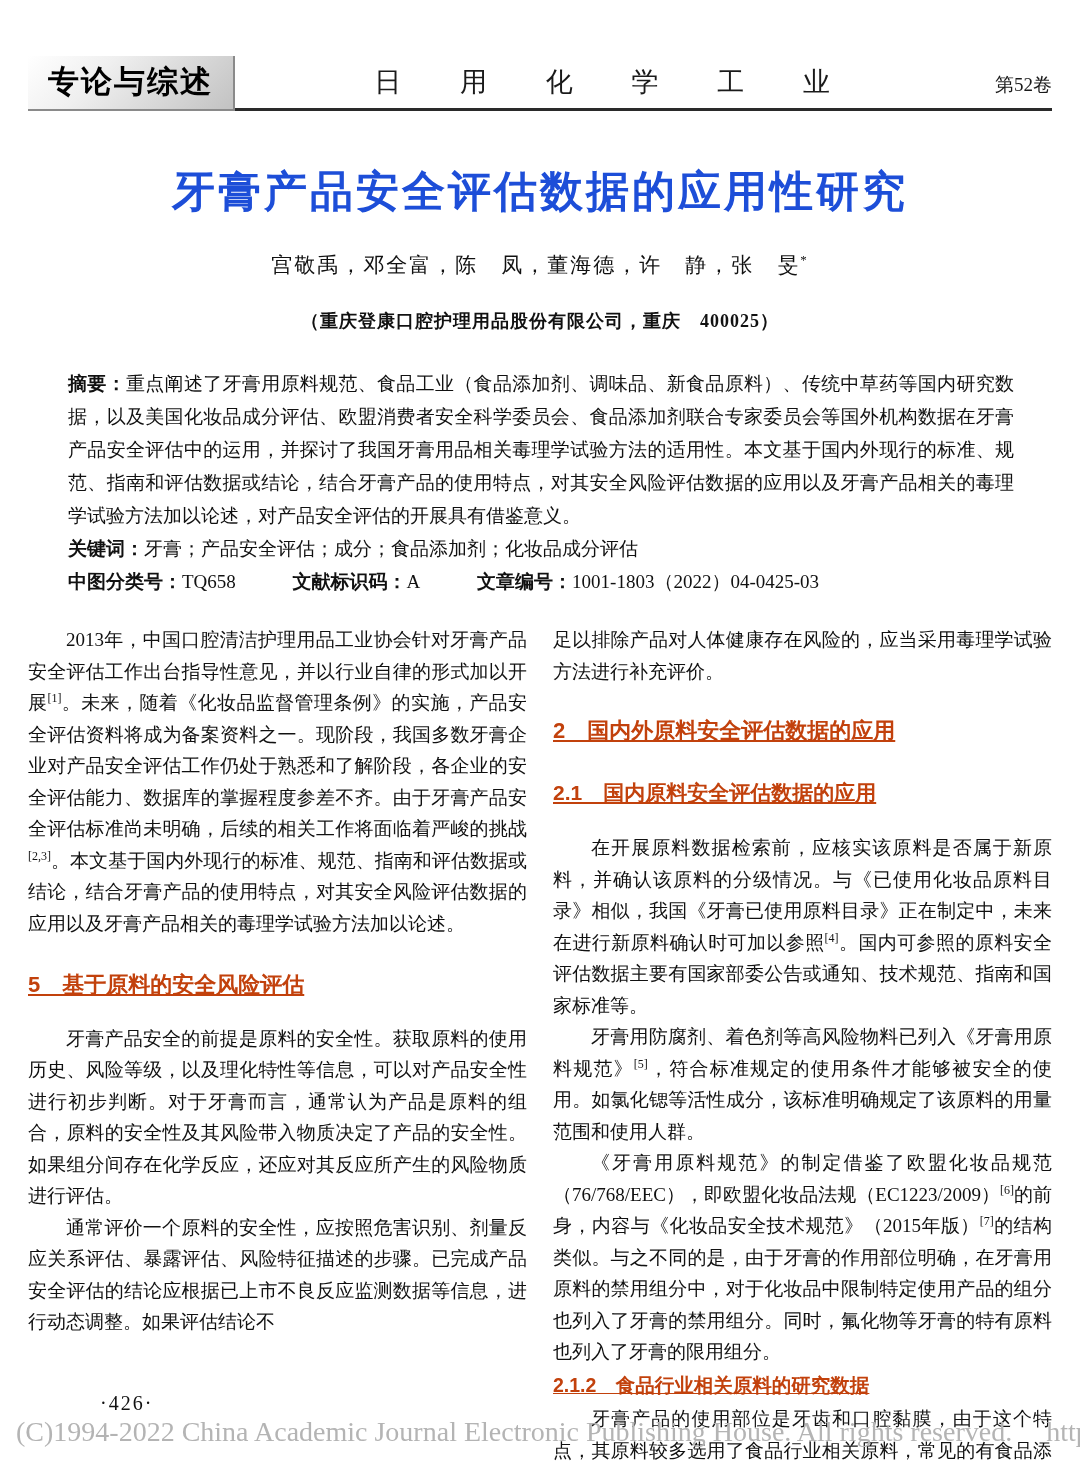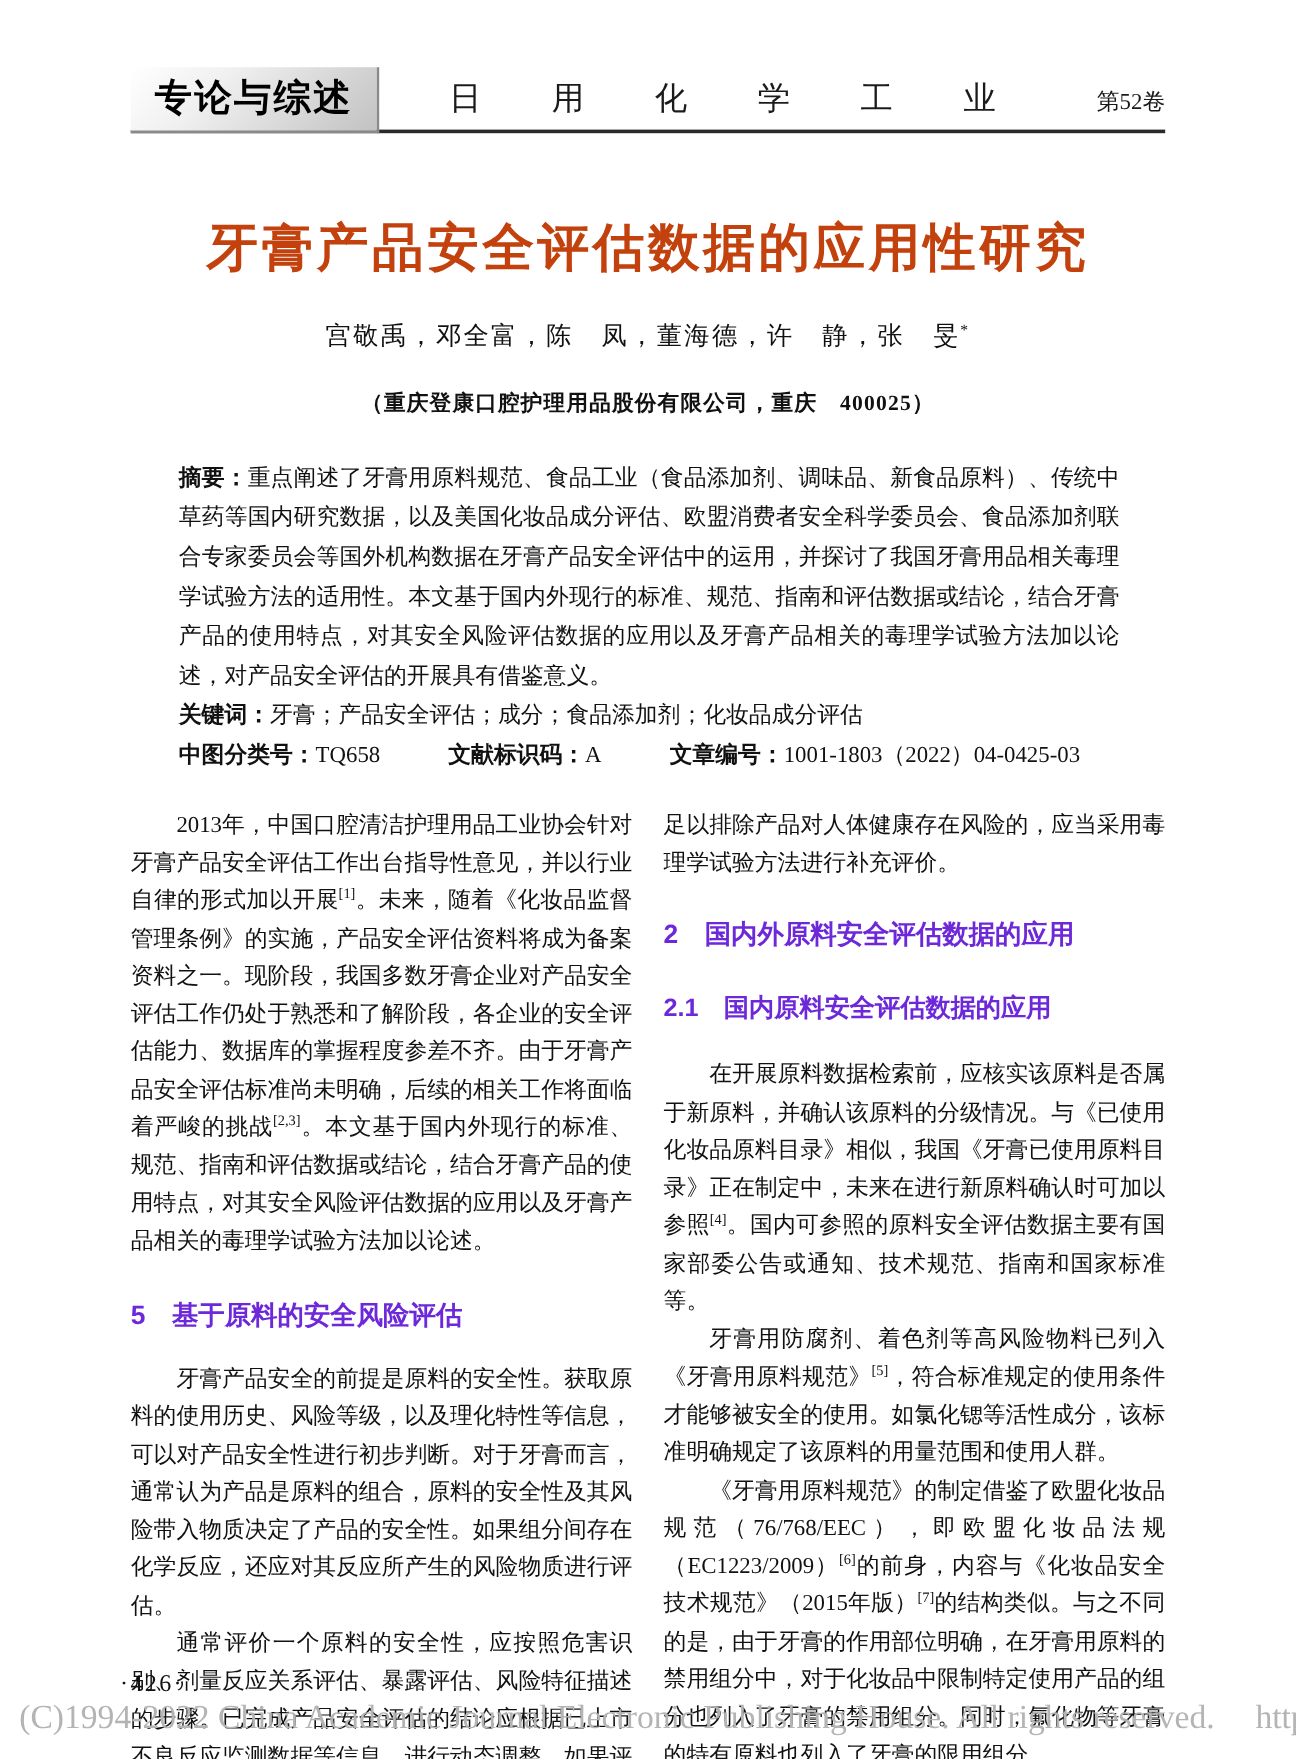--- a/index.html
+++ b/index.html
@@ -1,53 +1,53 @@
 <!DOCTYPE html>
 <html lang="zh"><head>
 <meta charset="utf-8">
 <style>
   html,body{margin:0;padding:0;background:#ffffff;}
   body{width:1080px;height:1466px;position:relative;overflow:hidden;
        font-family:"Liberation Serif","DejaVu Serif",serif;color:#111;}
-  .page{position:relative;width:1080px;height:1466px;padding:0 109px;box-sizing:border-box;}
+  .page{position:relative;width:1080px;height:1466px;padding:0 28px;box-sizing:border-box;}
 
   
   .header{display:flex;align-items:flex-end;padding-top:56px;
           border-bottom:3px solid #2a2a2a;}
   .col-badge{background:linear-gradient(135deg,#ffffff 0%,#efefef 35%,#c2c2c2 100%);
              border-right:2px solid #8a8a8a;border-bottom:2px solid #8a8a8a;
              padding:5px 20px 6px 20px;margin-bottom:-3px;
              font-family:"Liberation Sans","DejaVu Sans",sans-serif;
              font-weight:bold;font-size:31px;letter-spacing:2px;color:#000;}
   .journal-name{flex:1;text-align:center;font-size:27px;letter-spacing:26px;
                 padding-bottom:8px;color:#1a1a1a;}
   .volume{font-size:19px;padding-bottom:10px;white-space:nowrap;color:#1a1a1a;}
 
   
-  .art-title{margin-top:67px;text-align:center;font-size:43px;font-weight:bold;
-             letter-spacing:3px;color:#c2410c;}
+  .art-title{margin-top:52px;text-align:center;font-size:43px;font-weight:bold;
+             letter-spacing:3px;color:#1d4ed8;}
   .authors{margin-top:30px;text-align:center;font-size:21px;letter-spacing:2px;}
   .authors sup{font-size:13px;}
   .affiliation{margin-top:30px;text-align:center;font-size:18px;font-weight:600;
                letter-spacing:1px;}
 
   
   .meta{margin:34px 38px 0 40px;font-size:19px;line-height:33px;text-align:justify;}
   .lbl{font-family:"Liberation Sans","DejaVu Sans",sans-serif;font-weight:bold;}
   .meta-row{margin-top:0;}
   .clc-row .pair{margin-right:52px;white-space:nowrap;}
   .clc-row .pair:last-child{margin-right:0;}
 
   
   .columns{display:flex;gap:26px;margin-top:26px;height:896px;overflow:hidden;}
   .col{flex:1;font-size:19px;line-height:31.5px;text-align:justify;}
   .para{margin:0;text-indent:2em;}
   .para.noindent{text-indent:0;}
   .head{font-family:"Liberation Sans","DejaVu Sans",sans-serif;font-weight:bold;
-        text-indent:0;color:#6d28d9;}
+        text-indent:0;color:#c2410c;text-decoration:underline;}
   .head.s1{font-size:22px;margin:28px 0 22px 0;}
   .head.s1.first{margin-top:30px;}
   .head.s2{font-size:21px;margin:30px 0 24px 0;}
   .head.s3{font-size:19.5px;margin:2px 0 2px 0;}
   sup.ref{font-size:12px;line-height:0;}
 
   
   .page-num{position:absolute;left:100px;top:1392px;font-size:20px;letter-spacing:2px;}
   .copyright{position:absolute;left:16px;top:1416px;white-space:nowrap;
              color:#b4b4b4;font-size:28px;}

